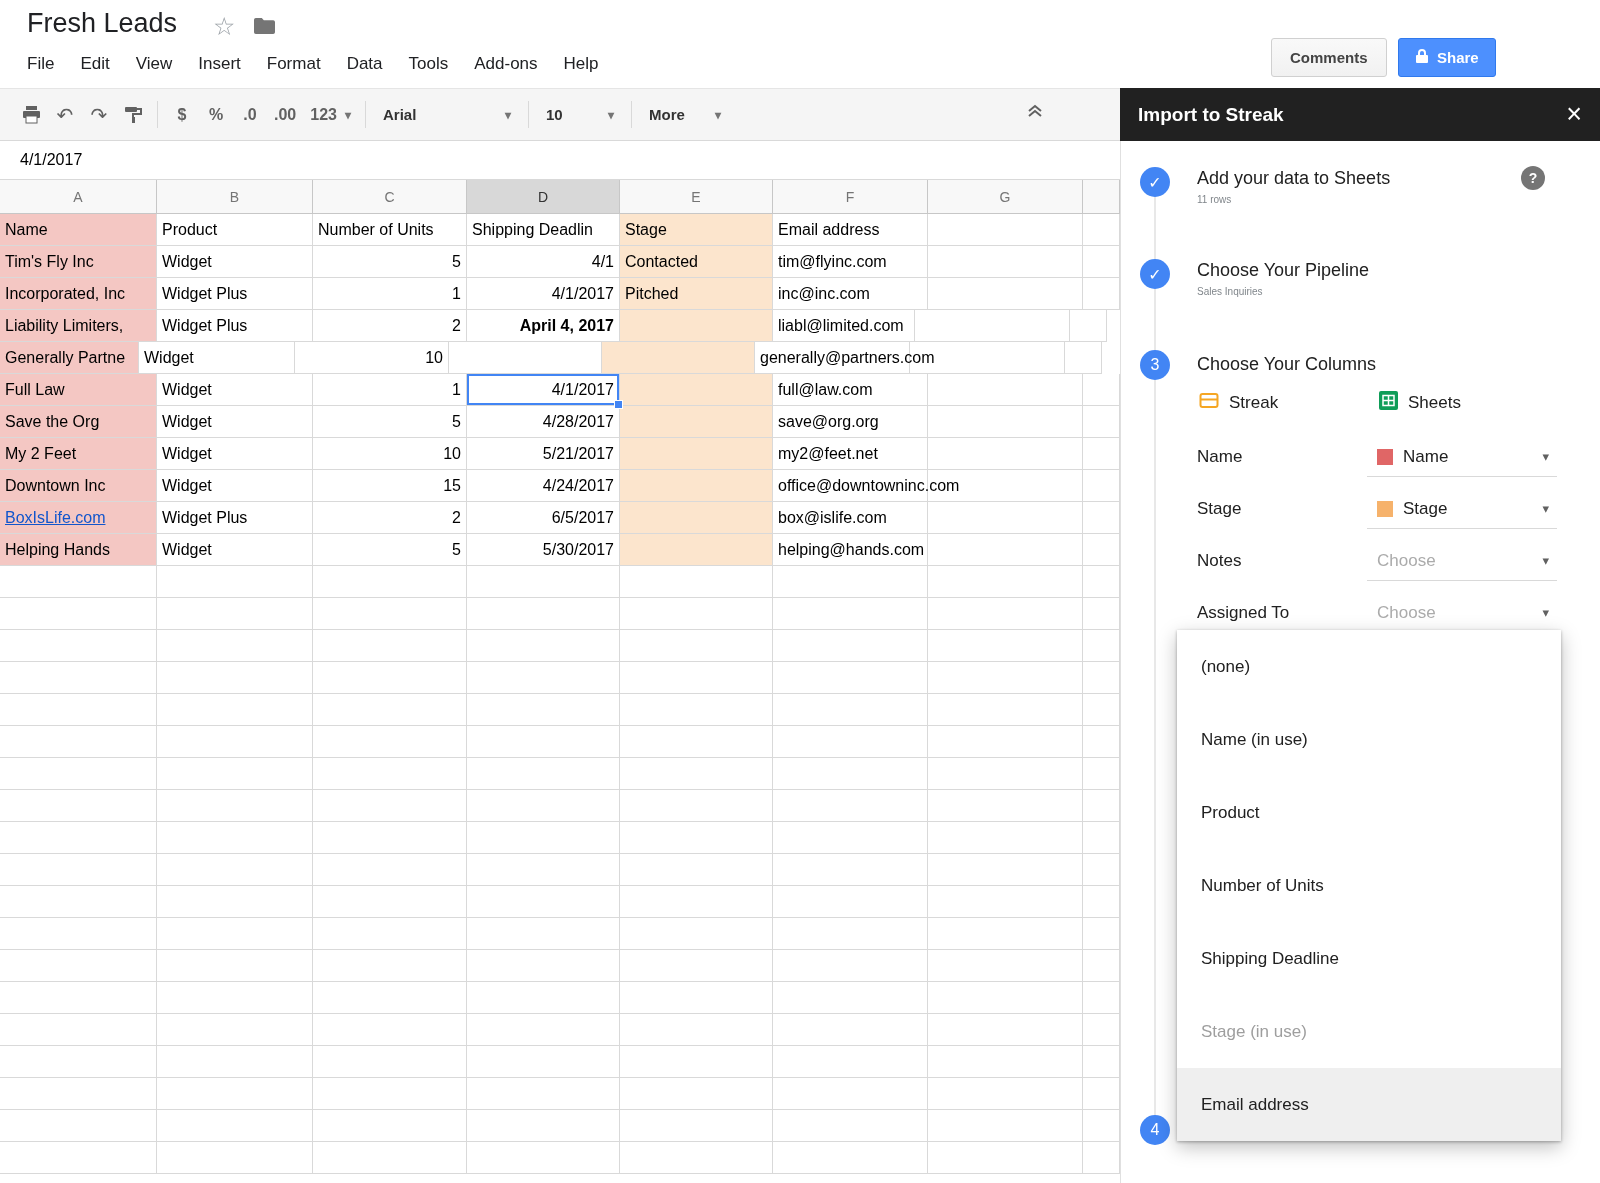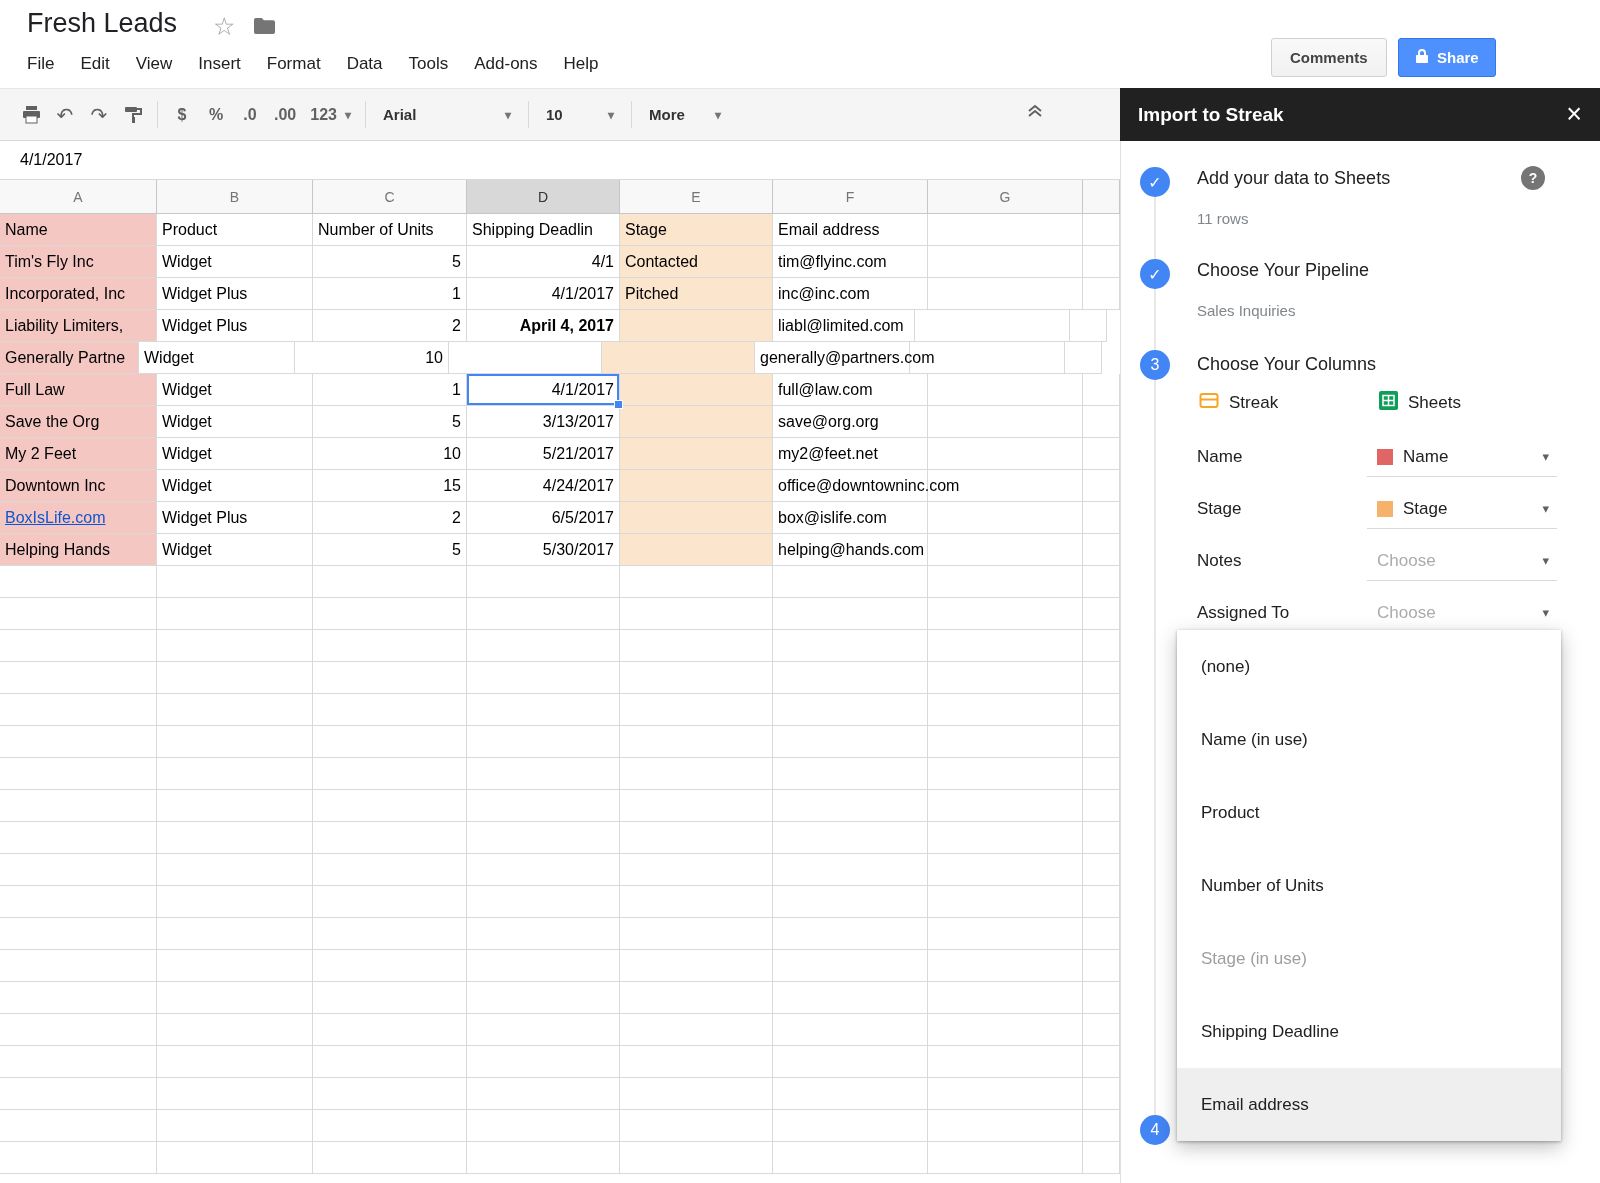--- a/index.html
+++ b/index.html
@@ -66,21 +66,21 @@
   
   .sidebar-header { position:absolute; left:1120px; top:88px; width:480px; height:53px; background:#212121;
     color:#fff; display:flex; align-items:center; padding:0 18px; font-size:19px; font-weight:bold; }
   .close-icon { margin-left:auto; font-size:27px; font-weight:normal; line-height:1; }
   .sidebar-body { position:absolute; left:1120px; top:141px; width:480px; height:1042px; background:#fff;
     border-left:1px solid #e0e0e0; }
   .step-line { position:absolute; left:33px; top:41px; width:2px; height:948px; background:#e8e8e8; }
   .step-circle { position:absolute; left:19px; width:30px; height:30px; border-radius:50%; background:#4285f4;
     color:#fff; display:flex; align-items:center; justify-content:center; font-size:16px; z-index:1; }
   .step-title { position:absolute; left:76px; font-size:18px; color:#212121; }
-  .step-sub   { position:absolute; left:76px; font-size:15px; color:#80868b;margin-top:16px; }
+  .step-sub   { position:absolute; left:76px; font-size:10px; color:#80868b; }
   .help-icon { position:absolute; left:400px; top:25px; width:24px; height:24px; border-radius:50%;
     background:#757575; color:#fff; font-size:14px; font-weight:bold;
     display:flex; align-items:center; justify-content:center; }
 
   .cols-header { position:absolute; left:0; top:250px; width:100%; height:30px; }
   .src-label { position:absolute; display:flex; align-items:center; gap:10px; font-size:17px; color:#212121; }
   .src-streak { left:78px; }
   .src-sheets { left:258px; }
 
   .map-row { position:absolute; left:0; width:100%; height:48px; }
@@ -259,21 +259,21 @@
         <div class="cell num selected" style="width: 153px;">4/1/2017</div>
         <div class="cell orange" style="width: 153px;"></div>
         <div class="cell email" style="width: 155px;">full@law.com</div>
         <div class="cell" style="width: 155px;"></div>
         <div class="cell" style="width: 37px;"></div>
       </div>
       <div class="row">
         <div class="cell pink" style="width: 157px;">Save the Org</div>
         <div class="cell" style="width: 156px;">Widget</div>
         <div class="cell num" style="width: 154px;">5</div>
-        <div class="cell num" style="width: 153px;">3/13/2017</div>
+        <div class="cell num" style="width: 153px;">4/28/2017</div>
         <div class="cell orange" style="width: 153px;"></div>
         <div class="cell email" style="width: 155px;">save@org.org</div>
         <div class="cell" style="width: 155px;"></div>
         <div class="cell" style="width: 37px;"></div>
       </div>
       <div class="row">
         <div class="cell pink" style="width: 157px;">My 2 Feet</div>
         <div class="cell" style="width: 156px;">Widget</div>
         <div class="cell num" style="width: 154px;">10</div>
         <div class="cell num" style="width: 153px;">5/21/2017</div>
@@ -579,19 +579,19 @@
           <span class="sel-caret">▾</span>
         </div>
       </div>
     </div>
 
   <div class="dropdown-panel">
       <div class="dd-item">(none)</div>
       <div class="dd-item">Name (in use)</div>
       <div class="dd-item">Product</div>
       <div class="dd-item">Number of Units</div>
+      <div class="dd-item">Shipping Deadline</div>
       <div class="dd-item disabled">Stage (in use)</div>
-      <div class="dd-item">Shipping Deadline</div>
       <div class="dd-item highlighted">Email address</div>
     </div>
 
   <div class="step-circle" style="top:974px">4</div>
 </div>
 
 </body></html>

